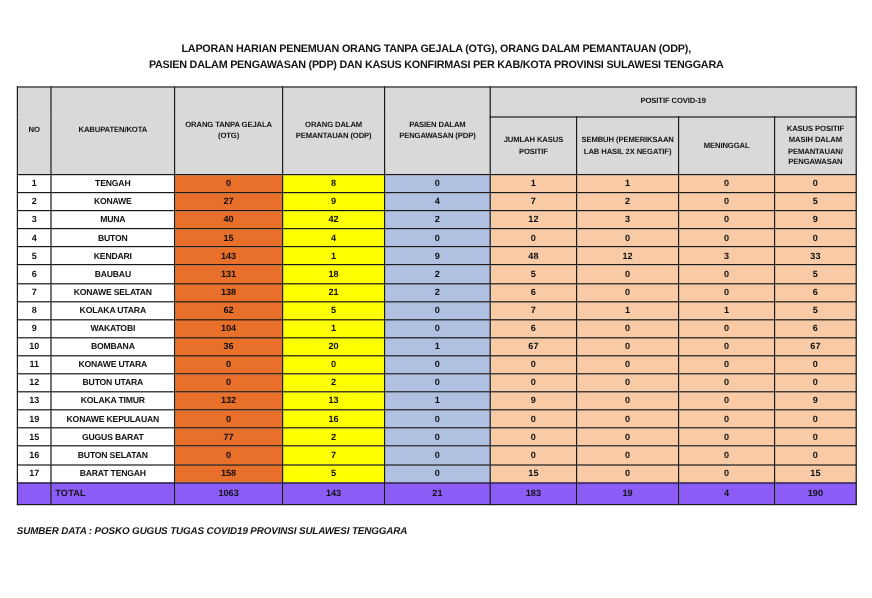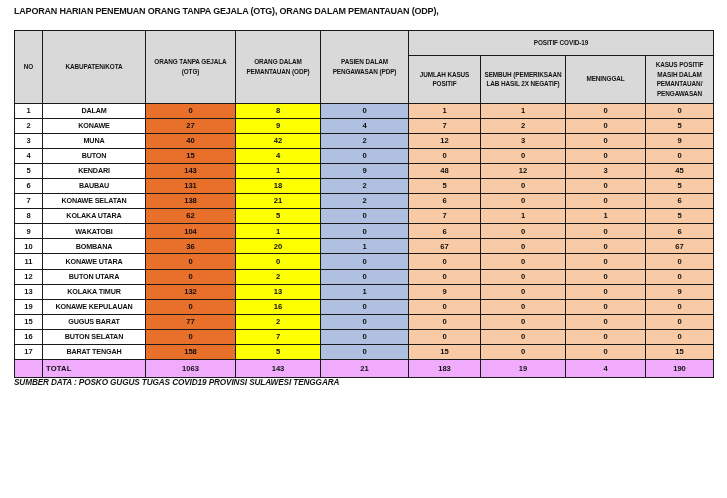--- a/index.html
+++ b/index.html
@@ -18,21 +18,22 @@
   .page {
     position: relative;
     width: 727px;
     height: 498px;
     box-sizing: border-box;
     padding: 0 14px;
   }
 
   
   .title-block {
-    padding-top: 5px;
+    padding-top: 34px;
+    text-align: center;
   }
   .title-line {
     font-size: 9px;
     font-weight: bold;
     letter-spacing: -0.2px;
     line-height: 13.5px;
     color: #131313;
     white-space: nowrap;
   }
   .title-line.update {
@@ -118,47 +119,49 @@
   td.cell-pos {
     background: #f8cba6;
     font-size: 7.6px;
     font-weight: bold;
     color: #0d0d0d;
   }
 
   
   tr.total-row { height: 18px; }
   tr.total-row td {
-    background: #f0abfc;
+    background: #8b5cf6;
     font-size: 7.6px;
     font-weight: bold;
     color: #111111;
   }
   tr.total-row td.total-label {
     text-align: left;
     padding-left: 3px;
     letter-spacing: 0.2px;
   }
 
   
   .footer {
+    margin-top: 17px;
     font-size: 8.2px;
     font-weight: bold;
     font-style: italic;
     letter-spacing: -0.1px;
     color: #141414;
   }
 </style>
 </head>
 <body>
 
 <div class="page">
 
   <div class="title-block">
     <div class="title-line">LAPORAN HARIAN PENEMUAN ORANG TANPA GEJALA (OTG), ORANG DALAM PEMANTAUAN (ODP),</div>
+    <div class="title-line">PASIEN DALAM PENGAWASAN (PDP) DAN KASUS KONFIRMASI PER KAB/KOTA PROVINSI SULAWESI TENGGARA</div>
   </div>
 
   <div class="table-wrap">
     <table class="report">
       <colgroup>
         <col class="c-no">
           <col class="c-name">
           <col class="c-otg">
           <col class="c-odp">
           <col class="c-pdp">
@@ -179,21 +182,21 @@
         <tr>
           <th>JUMLAH KASUS POSITIF</th>
           <th>SEMBUH (PEMERIKSAAN LAB HASIL  2X NEGATIF)</th>
           <th>MENINGGAL</th>
           <th>KASUS POSITIF MASIH DALAM PEMANTAUAN/ PENGAWASAN</th>
         </tr>
       </thead>
       <tbody id="table-body">
           <tr>
             <td class="cell-no">1</td>
-            <td class="cell-name">DALAM</td>
+            <td class="cell-name">TENGAH</td>
             <td class="cell-otg">0</td>
             <td class="cell-odp">8</td>
             <td class="cell-pdp">0</td>
             <td class="cell-pos">1</td>
             <td class="cell-pos">1</td>
             <td class="cell-pos">0</td>
             <td class="cell-pos">0</td>
           </tr>
           <tr>
             <td class="cell-no">2</td>
@@ -230,21 +233,21 @@
           </tr>
           <tr>
             <td class="cell-no">5</td>
             <td class="cell-name">KENDARI</td>
             <td class="cell-otg">143</td>
             <td class="cell-odp">1</td>
             <td class="cell-pdp">9</td>
             <td class="cell-pos">48</td>
             <td class="cell-pos">12</td>
             <td class="cell-pos">3</td>
-            <td class="cell-pos">45</td>
+            <td class="cell-pos">33</td>
           </tr>
           <tr>
             <td class="cell-no">6</td>
             <td class="cell-name">BAUBAU</td>
             <td class="cell-otg">131</td>
             <td class="cell-odp">18</td>
             <td class="cell-pdp">2</td>
             <td class="cell-pos">5</td>
             <td class="cell-pos">0</td>
             <td class="cell-pos">0</td>

